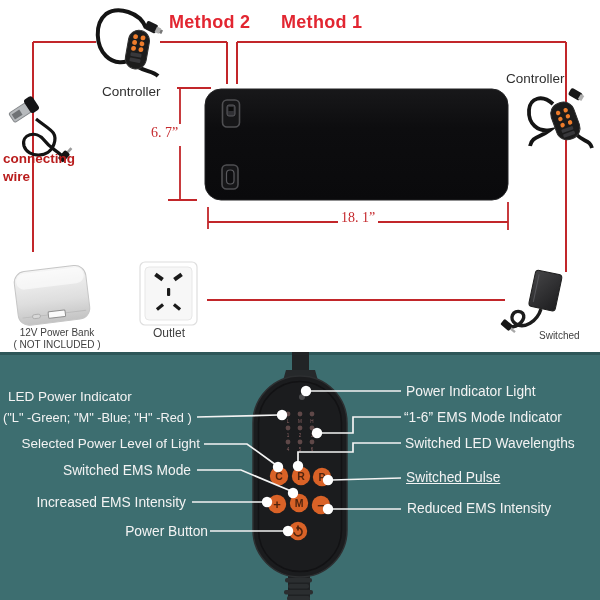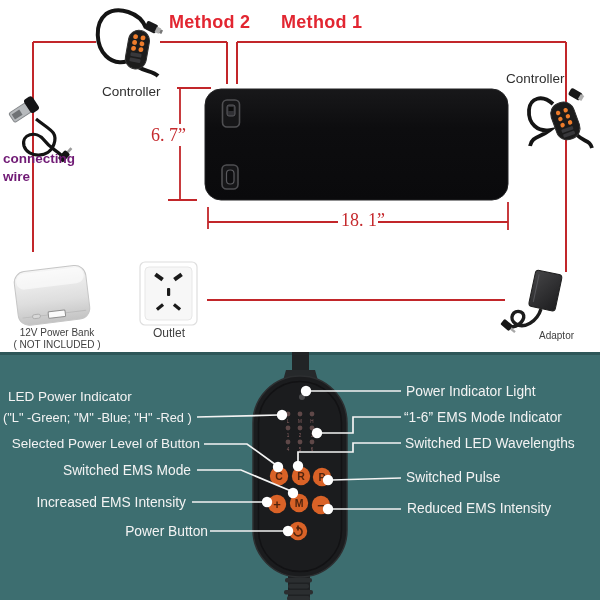--- a/index.html
+++ b/index.html
@@ -6,22 +6,22 @@
   .canvas{
     position:relative;width:600px;height:600px;background:#ffffff;
     overflow:hidden;font-family:"Liberation Sans",sans-serif;
   }
   .teal-band{position:absolute;left:0;top:352px;width:600px;height:248px;background:#3d6e70;}
   .teal-strip{position:absolute;left:0;top:352px;width:600px;height:3px;background:#2e5759;}
   svg.gfx{position:absolute;left:0;top:0;}
   .lbl{position:absolute;white-space:nowrap;}
   .red-title{color:#e22631;font-size:18px;font-weight:600;letter-spacing:.3px;}
   .dark-lbl{color:#2f2f2f;font-size:13.5px;}
-  .wire-lbl{color:#701a75;font-size:13.5px;font-weight:700;line-height:1.3;white-space:normal;width:84px;}
-  .dim-lbl{color:#c5292d;font-size:18px;font-family:"Liberation Serif",serif;}
+  .wire-lbl{color:#b91c1c;font-size:13.5px;font-weight:700;line-height:1.3;white-space:normal;width:84px;}
+  .dim-lbl{color:#c5292d;font-size:14px;font-family:"Liberation Serif",serif;}
   .small-lbl{color:#404040;font-size:10px;line-height:1.15;}
   .center{text-align:center;}
   .white-lbl{color:#f3f3f3;font-size:13.5px;}
   .white-lbl.r{text-align:right;}
   .white-lbl.big{font-size:13.8px;}
 </style>
 </head>
 <body>
 
 <div class="canvas">
@@ -252,28 +252,28 @@
 
   <div class="lbl red-title" style="left:169px;top:12px;">Method 2</div>
   <div class="lbl red-title" style="left:281px;top:12px;">Method 1</div>
   <div class="lbl dark-lbl" style="left:102px;top:84px;">Controller</div>
   <div class="lbl dark-lbl" style="left:506px;top:71px;">Controller</div>
   <div class="lbl wire-lbl" style="left:3px;top:150px;">connecting wire</div>
   <div class="lbl dim-lbl" style="left:151px;top:125px;">6. 7”</div>
   <div class="lbl dim-lbl" style="left:341px;top:210px;text-align:right;">18. 1”</div>
   <div class="lbl small-lbl center" style="left:0px;top:327px;width:114px;"><span>12V Power Bank</span><br><span>( NOT INCLUDED )</span></div>
   <div class="lbl small-lbl center" style="left:140px;top:327px;width:58px;font-size:12px;">Outlet</div>
-  <div class="lbl small-lbl" style="left:539px;top:330px;">Adaptor</div>
+  <div class="lbl small-lbl" style="left:539px;top:330px;">Switched</div>
 
   <div class="lbl white-lbl" style="left:8px;top:389px;">LED Power Indicator</div>
   <div class="lbl white-lbl" style="left:3px;top:410px;font-size:12.8px;">("L" -Green; "M" -Blue; "H" -Red )</div>
-  <div class="lbl white-lbl r" style="right:400px;top:436px;">Selected Power Level of Button</div>
+  <div class="lbl white-lbl r" style="right:400px;top:436px;">Selected Power Level of Light</div>
   <div class="lbl white-lbl r big" style="right:409px;top:463px;">Switched EMS Mode</div>
   <div class="lbl white-lbl r big" style="right:414px;top:495px;">Increased EMS Intensity</div>
   <div class="lbl white-lbl r big" style="right:392px;top:524px;">Power Button</div>
 
   <div class="lbl white-lbl big" style="left:406px;top:384px;text-align:right;">Power Indicator Light</div>
   <div class="lbl white-lbl big" style="left:404px;top:410px;">“1-6” EMS Mode Indicator</div>
   <div class="lbl white-lbl big" style="left:405px;top:436px;">Switched LED Wavelengths</div>
-  <div class="lbl white-lbl big" style="left:406px;top:470px;">Switched Pulse</div>
+  <div class="lbl white-lbl big" style="left:406px;top:470px;text-decoration:underline;">Switched Pulse</div>
   <div class="lbl white-lbl big" style="left:407px;top:501px;">Reduced EMS Intensity</div>
 
 </div>
 
 </body></html>

